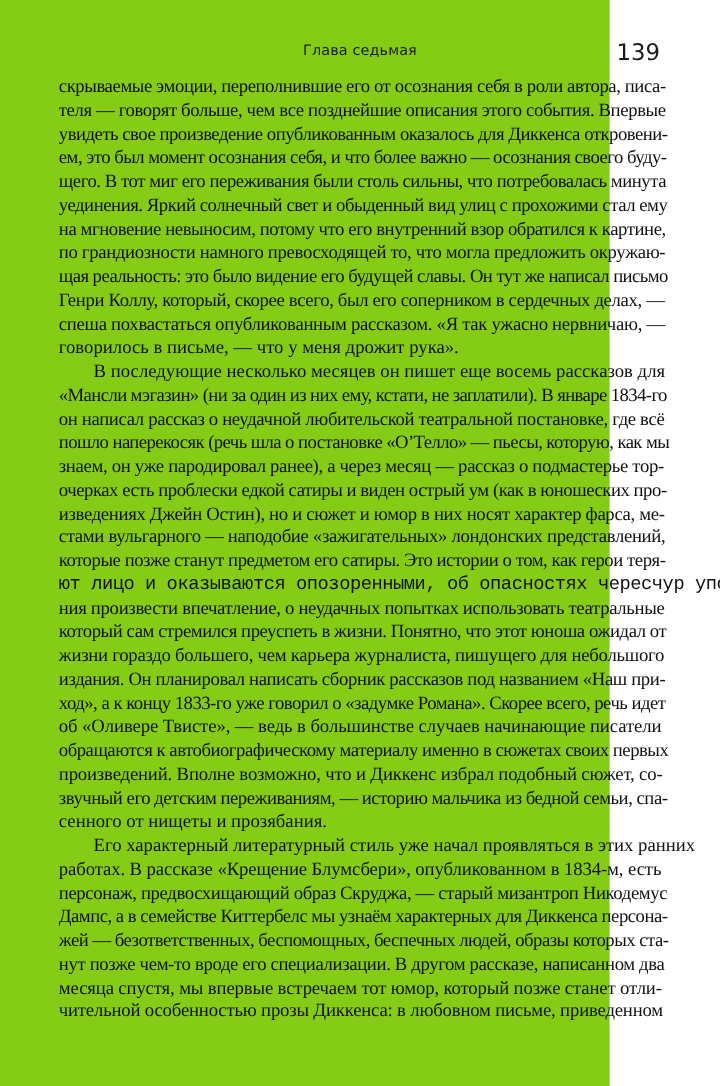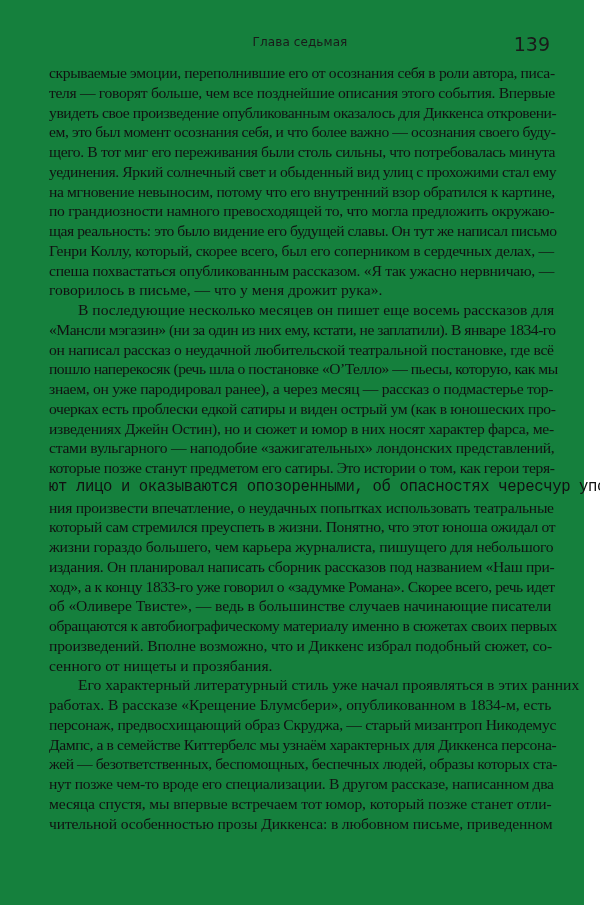--- a/index.html
+++ b/index.html
@@ -1,17 +1,17 @@
 <!DOCTYPE html>
 <html><head>
   <meta charset="utf-8">
   <style>
     html, body { margin: 0; padding: 0; background: #ffffff; }
     body { width: 600px; height: 905px; position: relative; overflow: hidden; }
-    .page { position: absolute; left: 0; top: 0; width: 584px; height: 905px; background: #15803d; }
+    .page { position: absolute; left: 0; top: 0; width: 508px; height: 905px; background: #84cc16; }
     .running-head {
       position: absolute; left: 0; top: 33px; width: 600px; height: 18px;
       font-family: "DejaVu Sans", sans-serif; color: #1a1a1a;
     }
     .chapter-title {
       position: absolute; left: 200px; width: 200px; text-align: center;
       font-size: 12px; top: 2px; letter-spacing: 0.1px;
     }
     .page-number {
       position: absolute; right: 50px; top: 0px; font-size: 19px;
@@ -62,20 +62,21 @@
         <span class="line" style="letter-spacing: -0.377532px;">которые позже станут предметом его сатиры. Это истории о том, как герои теря-</span>
         <span class="line" style="letter-spacing: -0.372762px; font-family: Liberation Mono, monospace;">ют лицо и оказываются опозоренными, об опасностях чересчур упорного стара-</span>
         <span class="line" style="letter-spacing: -0.263701px;">ния произвести впечатление, о неудачных попытках использовать театральные</span>
         <span class="line" style="letter-spacing: -0.355592px;">который сам стремился преуспеть в жизни. Понятно, что этот юноша ожидал от</span>
         <span class="line" style="letter-spacing: -0.217493px;">жизни гораздо большего, чем карьера журналиста, пишущего для небольшого</span>
         <span class="line" style="letter-spacing: -0.300409px;">издания. Он планировал написать сборник рассказов под названием «Наш при-</span>
         <span class="line" style="letter-spacing: -0.423167px;">ход», а к концу 1833-го уже говорил о «задумке Романа». Скорее всего, речь идет</span>
         <span class="line" style="letter-spacing: -0.0770296px;">об «Оливере Твисте», — ведь в большинстве случаев начинающие писатели</span>
         <span class="line" style="letter-spacing: -0.398486px;">обращаются к автобиографическому материалу именно в сюжетах своих первых</span>
         <span class="line" style="letter-spacing: -0.140708px;">произведений. Вполне возможно, что и Диккенс избрал подобный сюжет, со-</span>
+        <span class="line" style="letter-spacing: -0.401583px;">звучный его детским переживаниям, — историю мальчика из бедной семьи, спа-</span>
         <span class="line last">сенного от нищеты и прозябания.</span>
       </div>
       <div class="para">
         <span class="line indent" style="letter-spacing: -0.0138154px;">Его характерный литературный стиль уже начал проявляться в этих ранних</span>
         <span class="line" style="letter-spacing: -0.0850423px;">работах. В рассказе «Крещение Блумсбери», опубликованном в 1834-м, есть</span>
         <span class="line" style="letter-spacing: -0.314558px;">персонаж, предвосхищающий образ Скруджа, — старый мизантроп Никодемус</span>
         <span class="line" style="letter-spacing: -0.41977px;">Дампс, а в семействе Киттербелс мы узнаём характерных для Диккенса персона-</span>
         <span class="line" style="letter-spacing: -0.422359px;">жей — безответственных, беспомощных, беспечных людей, образы которых ста-</span>
         <span class="line" style="letter-spacing: -0.291784px;">нут позже чем-то вроде его специализации. В другом рассказе, написанном два</span>
         <span class="line" style="letter-spacing: -0.115078px;">месяца спустя, мы впервые встречаем тот юмор, который позже станет отли-</span>

